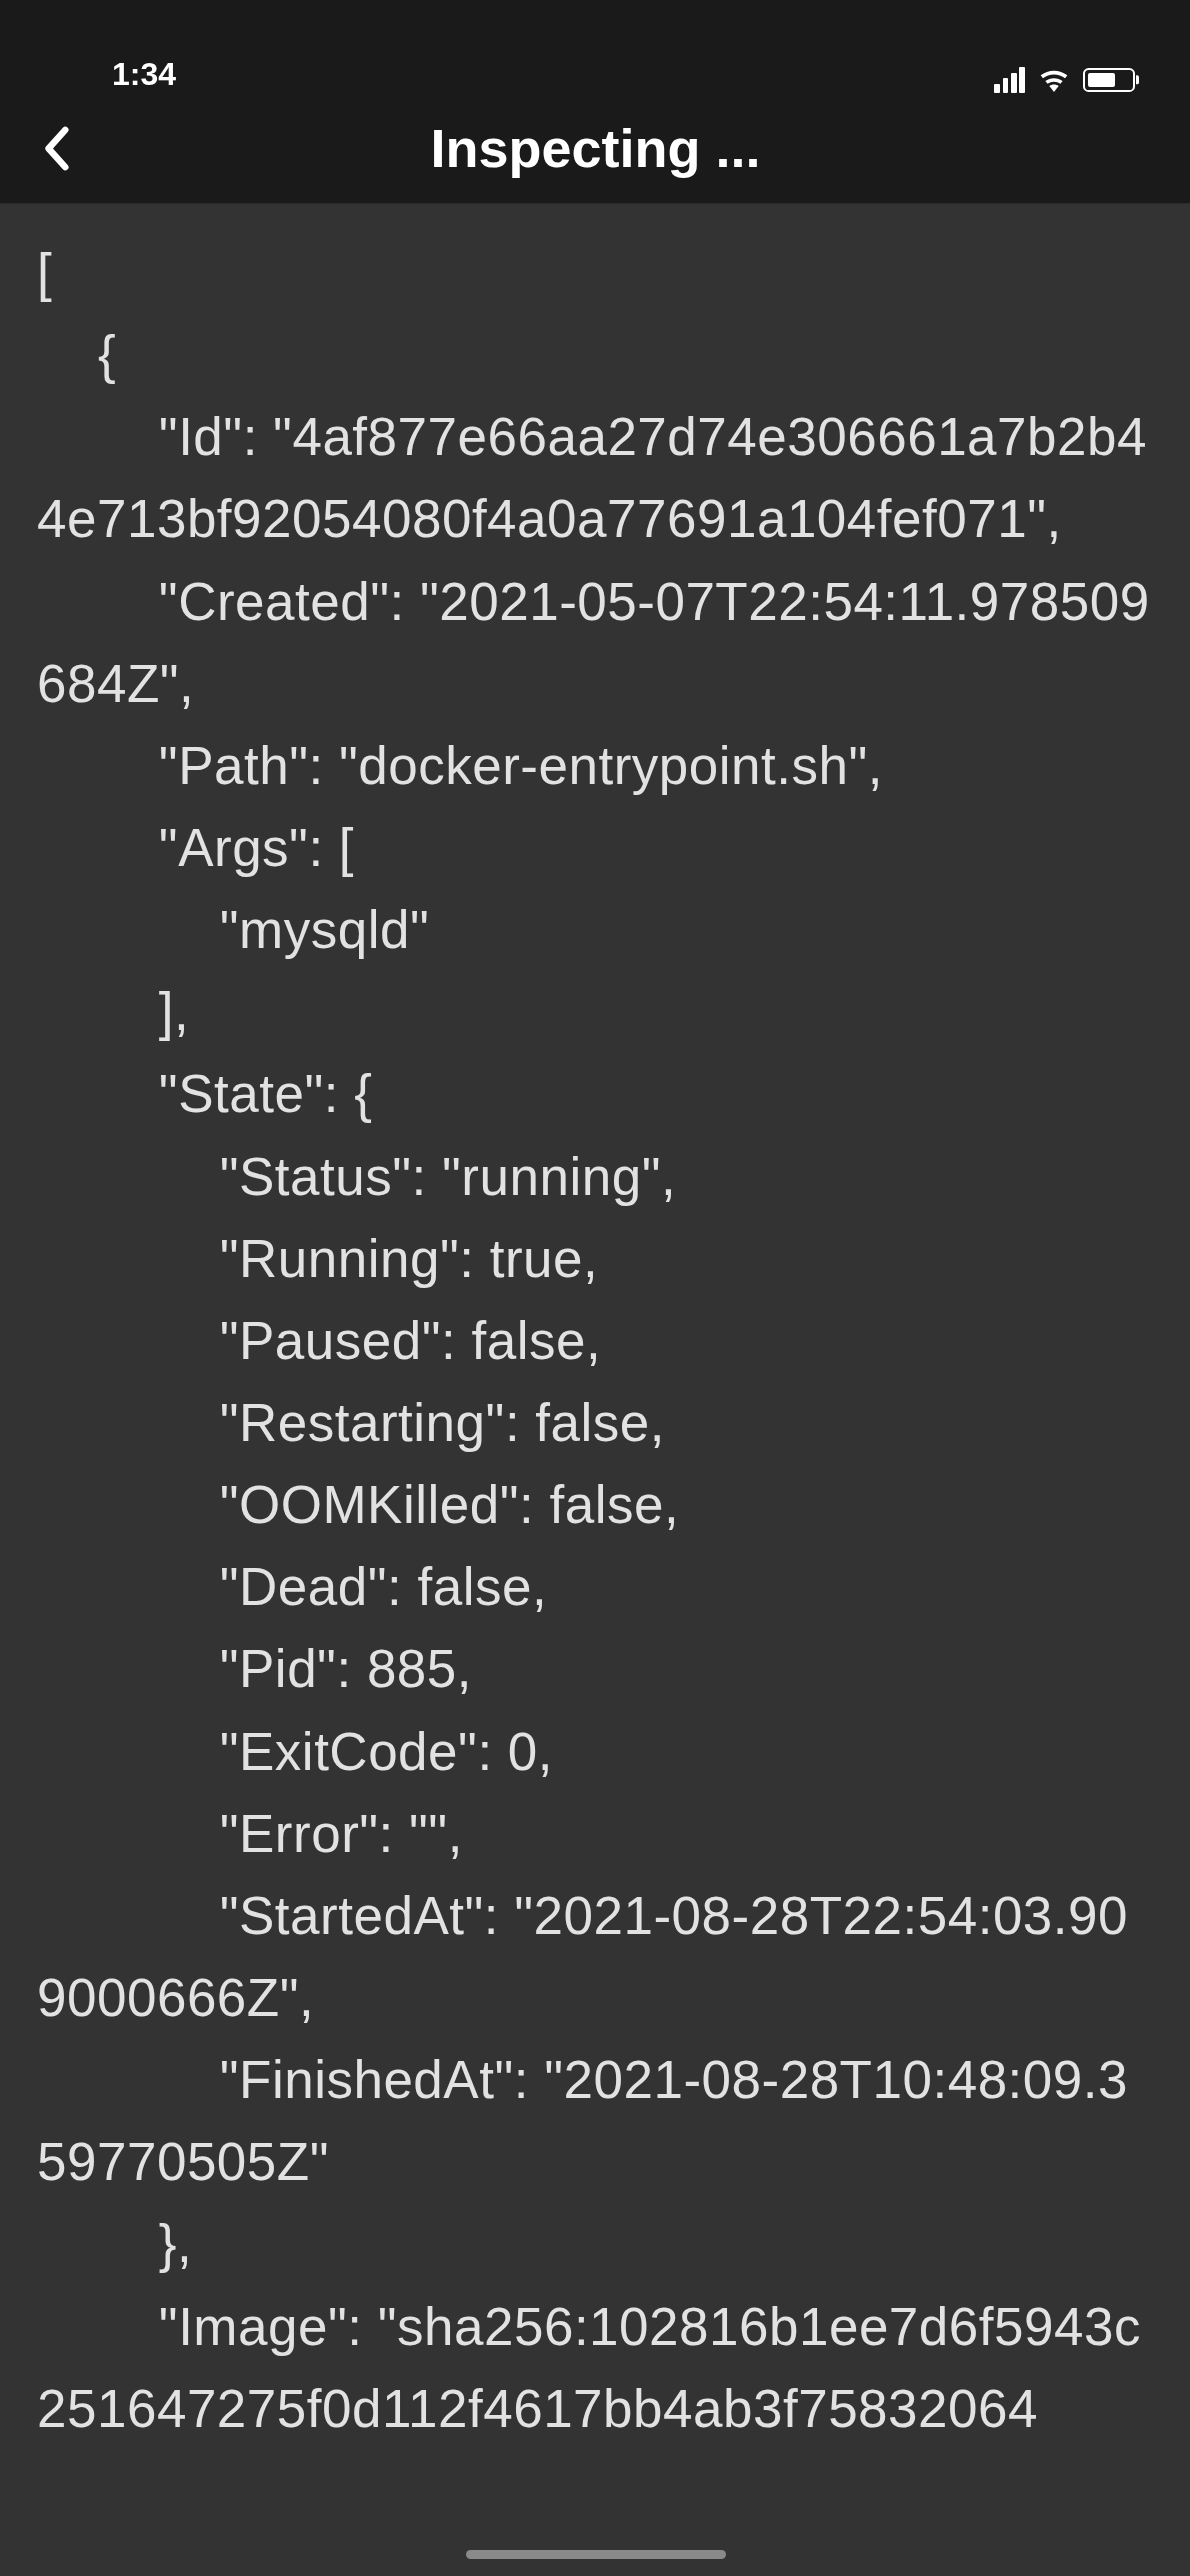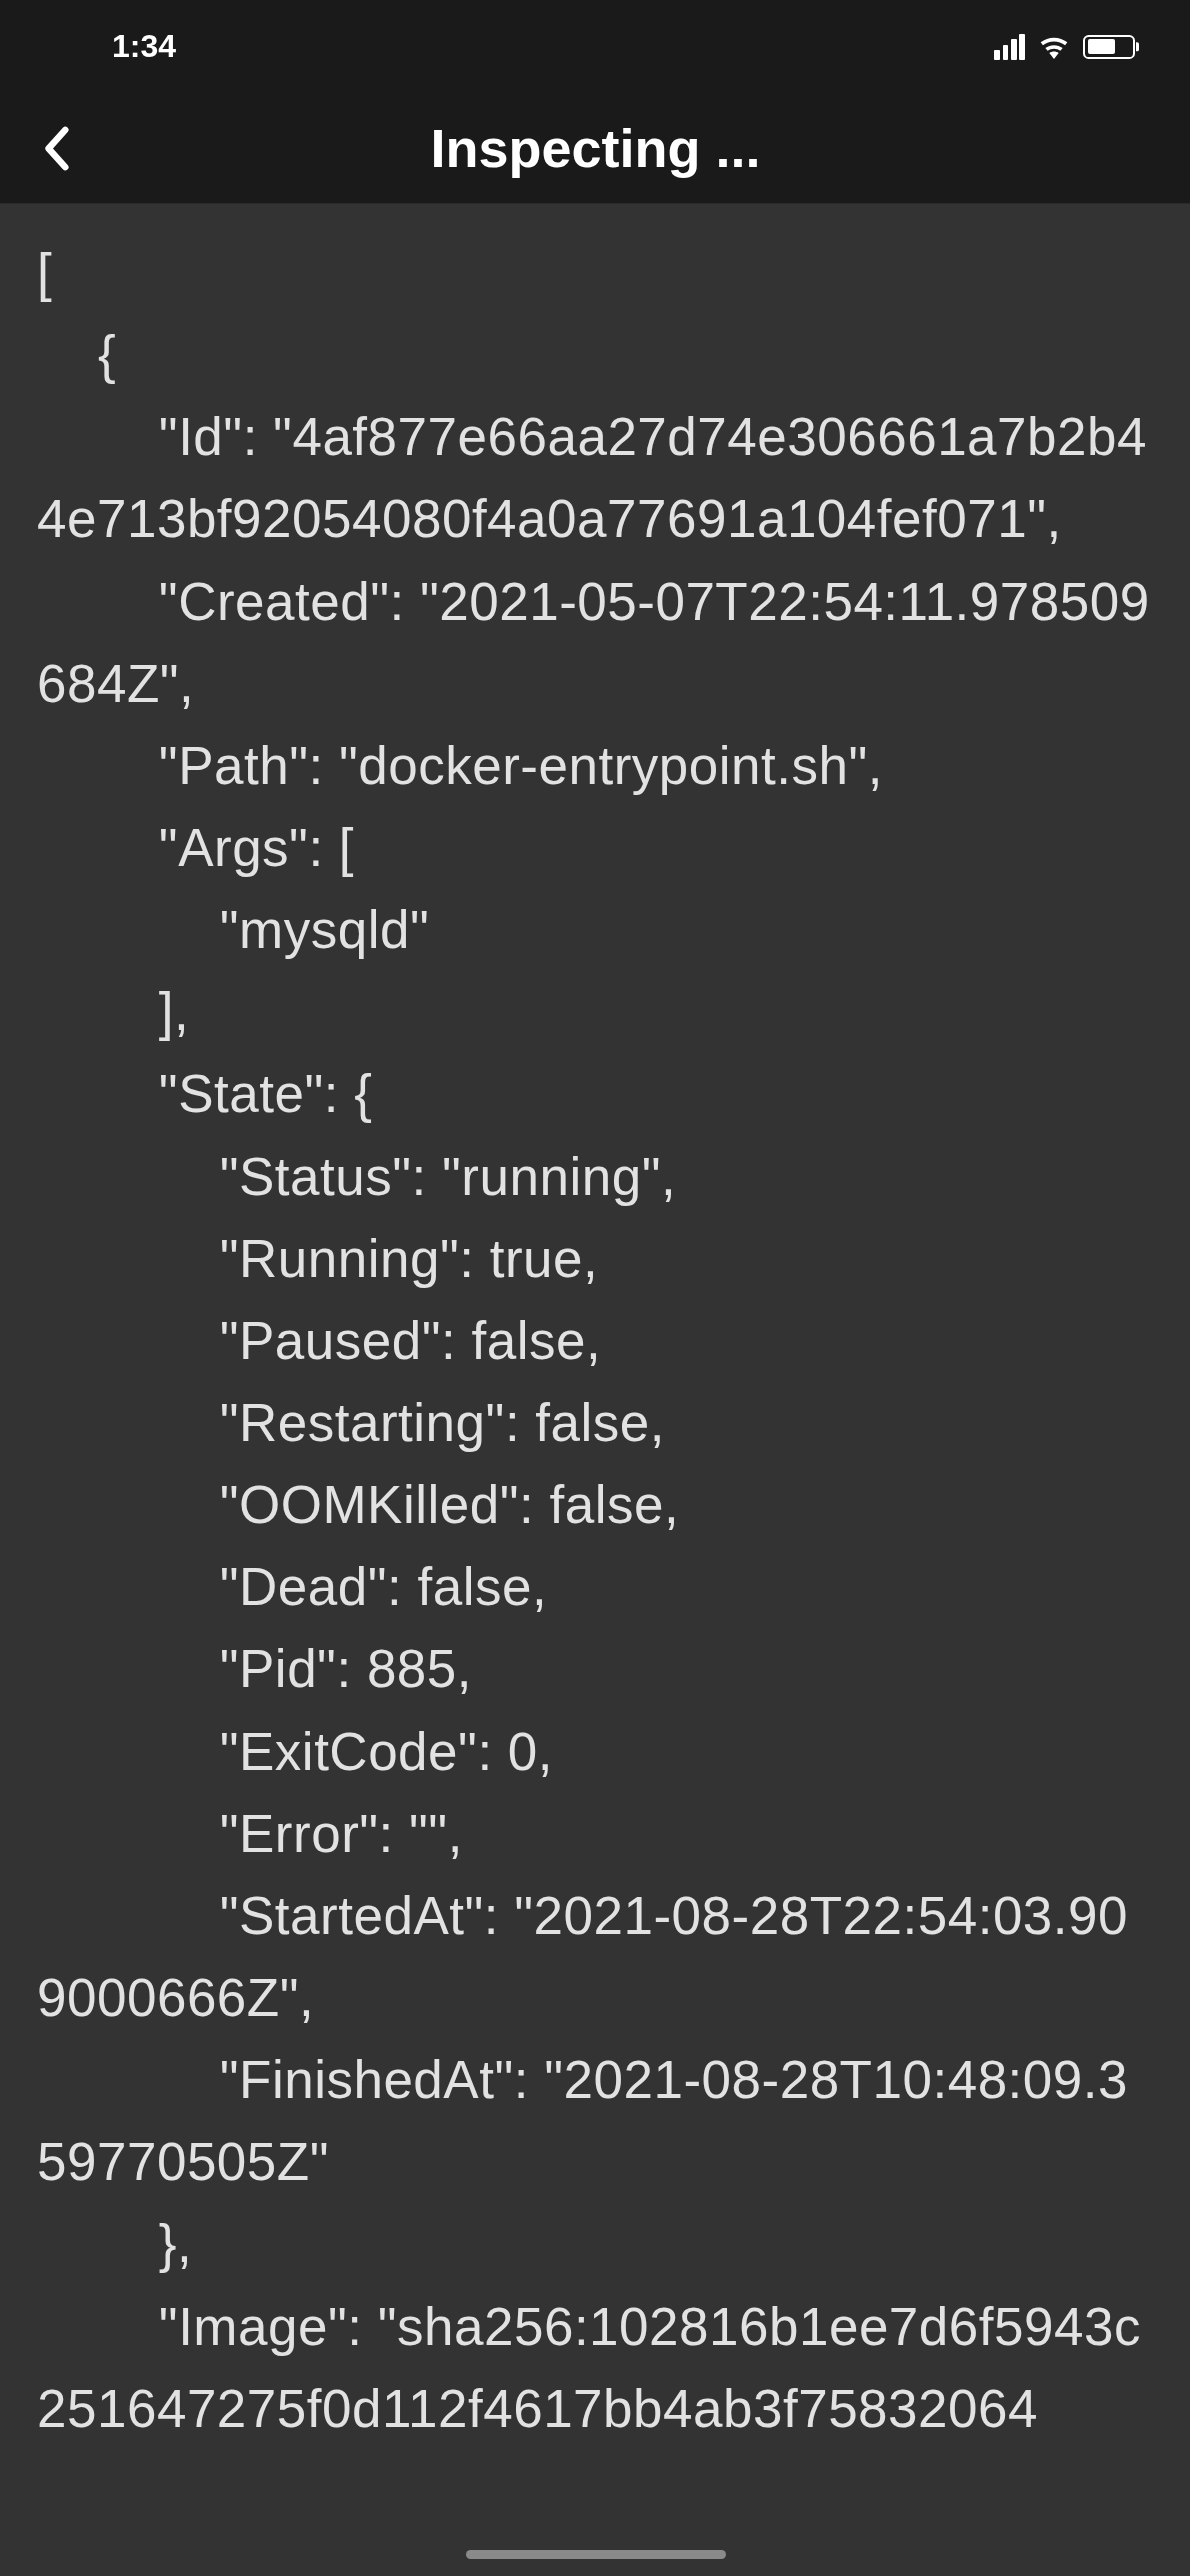--- a/index.html
+++ b/index.html
@@ -13,21 +13,21 @@
       background: #1a1a1a;
       color: #e8e8e8;
       font-family: -apple-system, BlinkMacSystemFont, "Helvetica Neue", sans-serif;
       overflow: hidden;
       position: relative;
     }
     .status-bar {
       height: 93px;
       display: flex;
       justify-content: space-between;
-      align-items: center;
+      align-items: flex-end;
       padding: 0 56px;
       background: #1a1a1a;
     }
     .status-time {
       font-size: 32px;
       font-weight: 600;
       color: #ffffff;
       margin-left: 56px;
     }
     .status-icons {

